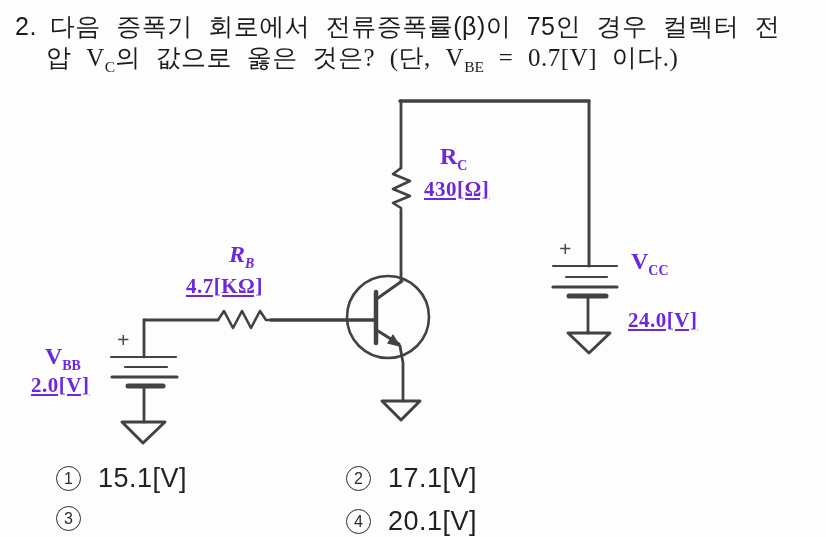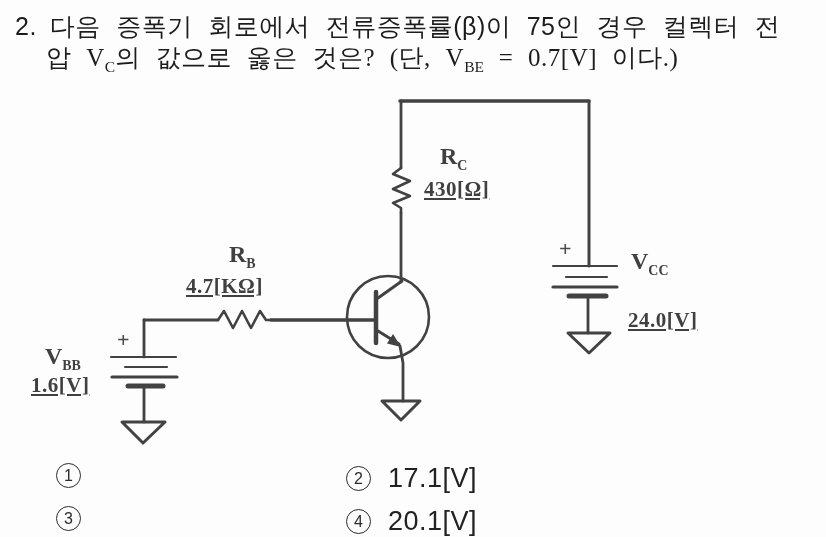--- a/index.html
+++ b/index.html
@@ -32,21 +32,21 @@
   .q-num { margin-right: 13px; }
 
   
   svg.circuit { position: absolute; left: 0; top: 0; }
 
   
   .lbl {
     position: absolute;
     font-family: "Liberation Serif", serif;
     font-weight: bold;
-    color: #404040;
+    color: #6d28d9;
     white-space: nowrap;
   }
   .lbl-name { font-size: 24px; }
   .lbl-name sub { font-size: 0.58em; }
   .lbl-val  { font-size: 21px; letter-spacing: 0.5px; text-decoration: underline; }
   .plus-sign {
     position: absolute;
     font-family: "Liberation Serif", serif;
     font-weight: bold;
     font-size: 22px;
@@ -126,33 +126,34 @@
       <path d="M112,377 H177" stroke-width="3.2"></path>
       <path d="M128,386 H163" stroke-width="5"></path>
       <path d="M144,388 V422" stroke-width="2.8"></path>
       <polygon points="122,422 165,422 143,443" stroke-width="3"></polygon>
     </g>
   </svg>
 
   <div class="lbl lbl-name" style="left:440px; top:143px;"><span>R</span><sub>C</sub></div>
   <div class="lbl lbl-val" style="left:424px; top:177px;">430[Ω]</div>
 
-  <div class="lbl lbl-name" style="left:229px; top:241px;"><span>R</span><sub>B</sub></div>
+  <div class="lbl lbl-name" style="left:229px; top:241px;font-style:italic;"><span>R</span><sub>B</sub></div>
   <div class="lbl lbl-val" style="left:186px; top:274px;">4.7[KΩ]</div>
 
   <div class="plus-sign" style="left:559px; top:236px;">+</div>
   <div class="lbl lbl-name" style="left:631px; top:248px;"><span>V</span><sub>CC</sub></div>
   <div class="lbl lbl-val" style="left:628px; top:280px;margin-top:28px;">24.0[V]</div>
 
   <div class="plus-sign" style="left:117px; top:327px;">+</div>
   <div class="lbl lbl-name" style="left:45px; top:343px;"><span>V</span><sub>BB</sub></div>
-  <div class="lbl lbl-val" style="left:31px; top:373px;">1.6[V]</div>
+  <div class="lbl lbl-val" style="left:31px; top:373px;">2.0[V]</div>
 
   <div class="option" style="left:56px; top:463px;">
     <span class="cnum">1</span>
+    <span class="opt-label">15.1[V]</span>
   </div>
   <div class="option" style="left:346px; top:463px;">
     <span class="cnum">2</span>
     <span class="opt-label">17.1[V]</span>
   </div>
   <div class="option" style="left:56px; top:506px;">
     <span class="cnum">3</span>
   </div>
   <div class="option" style="left:346px; top:506px;">
     <span class="cnum">4</span>

